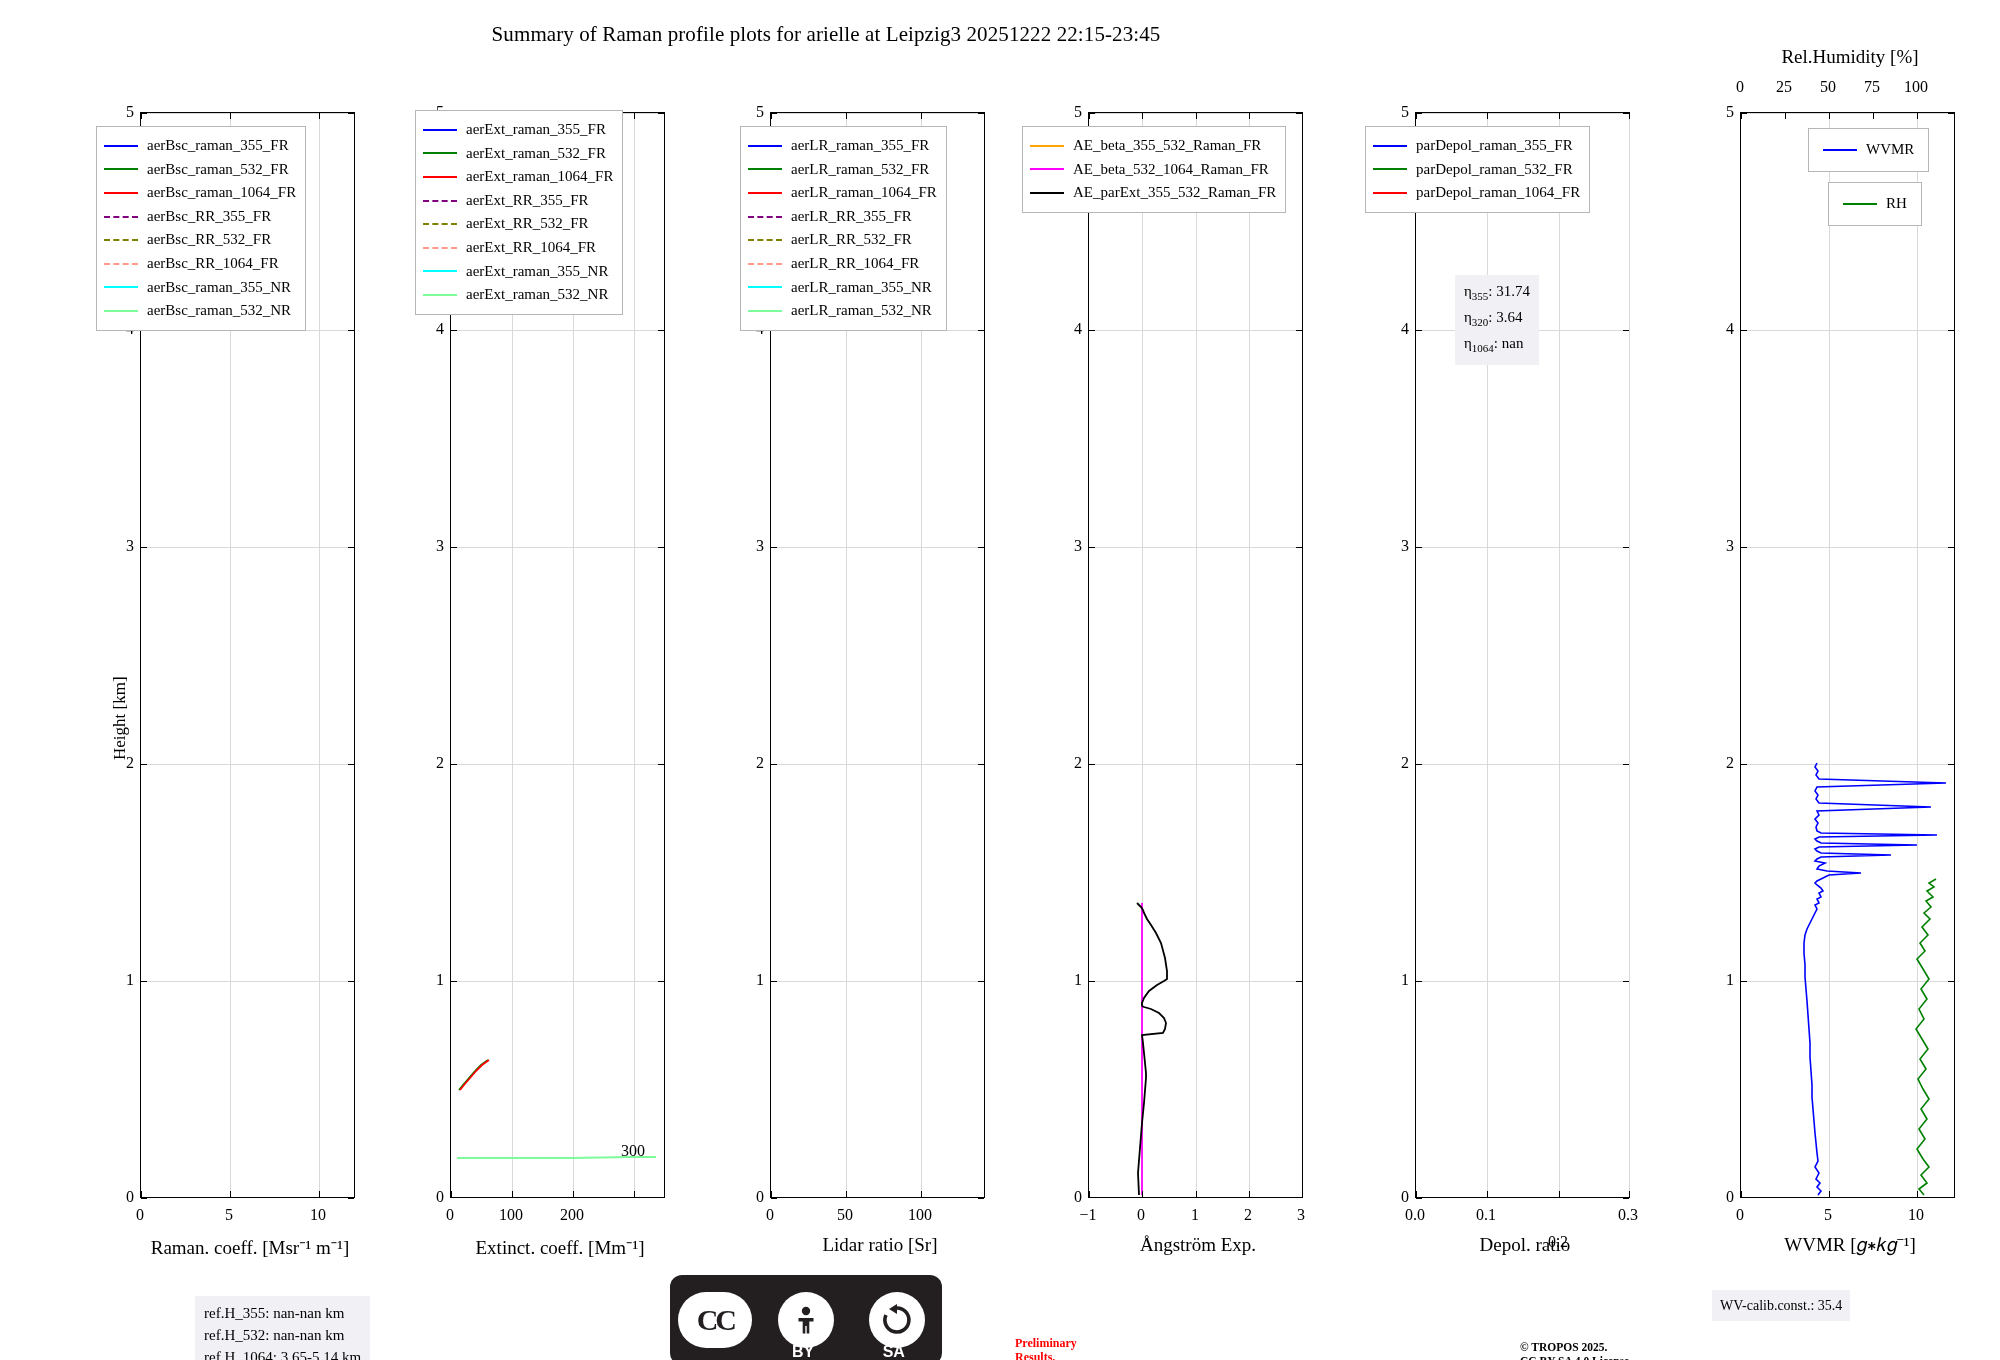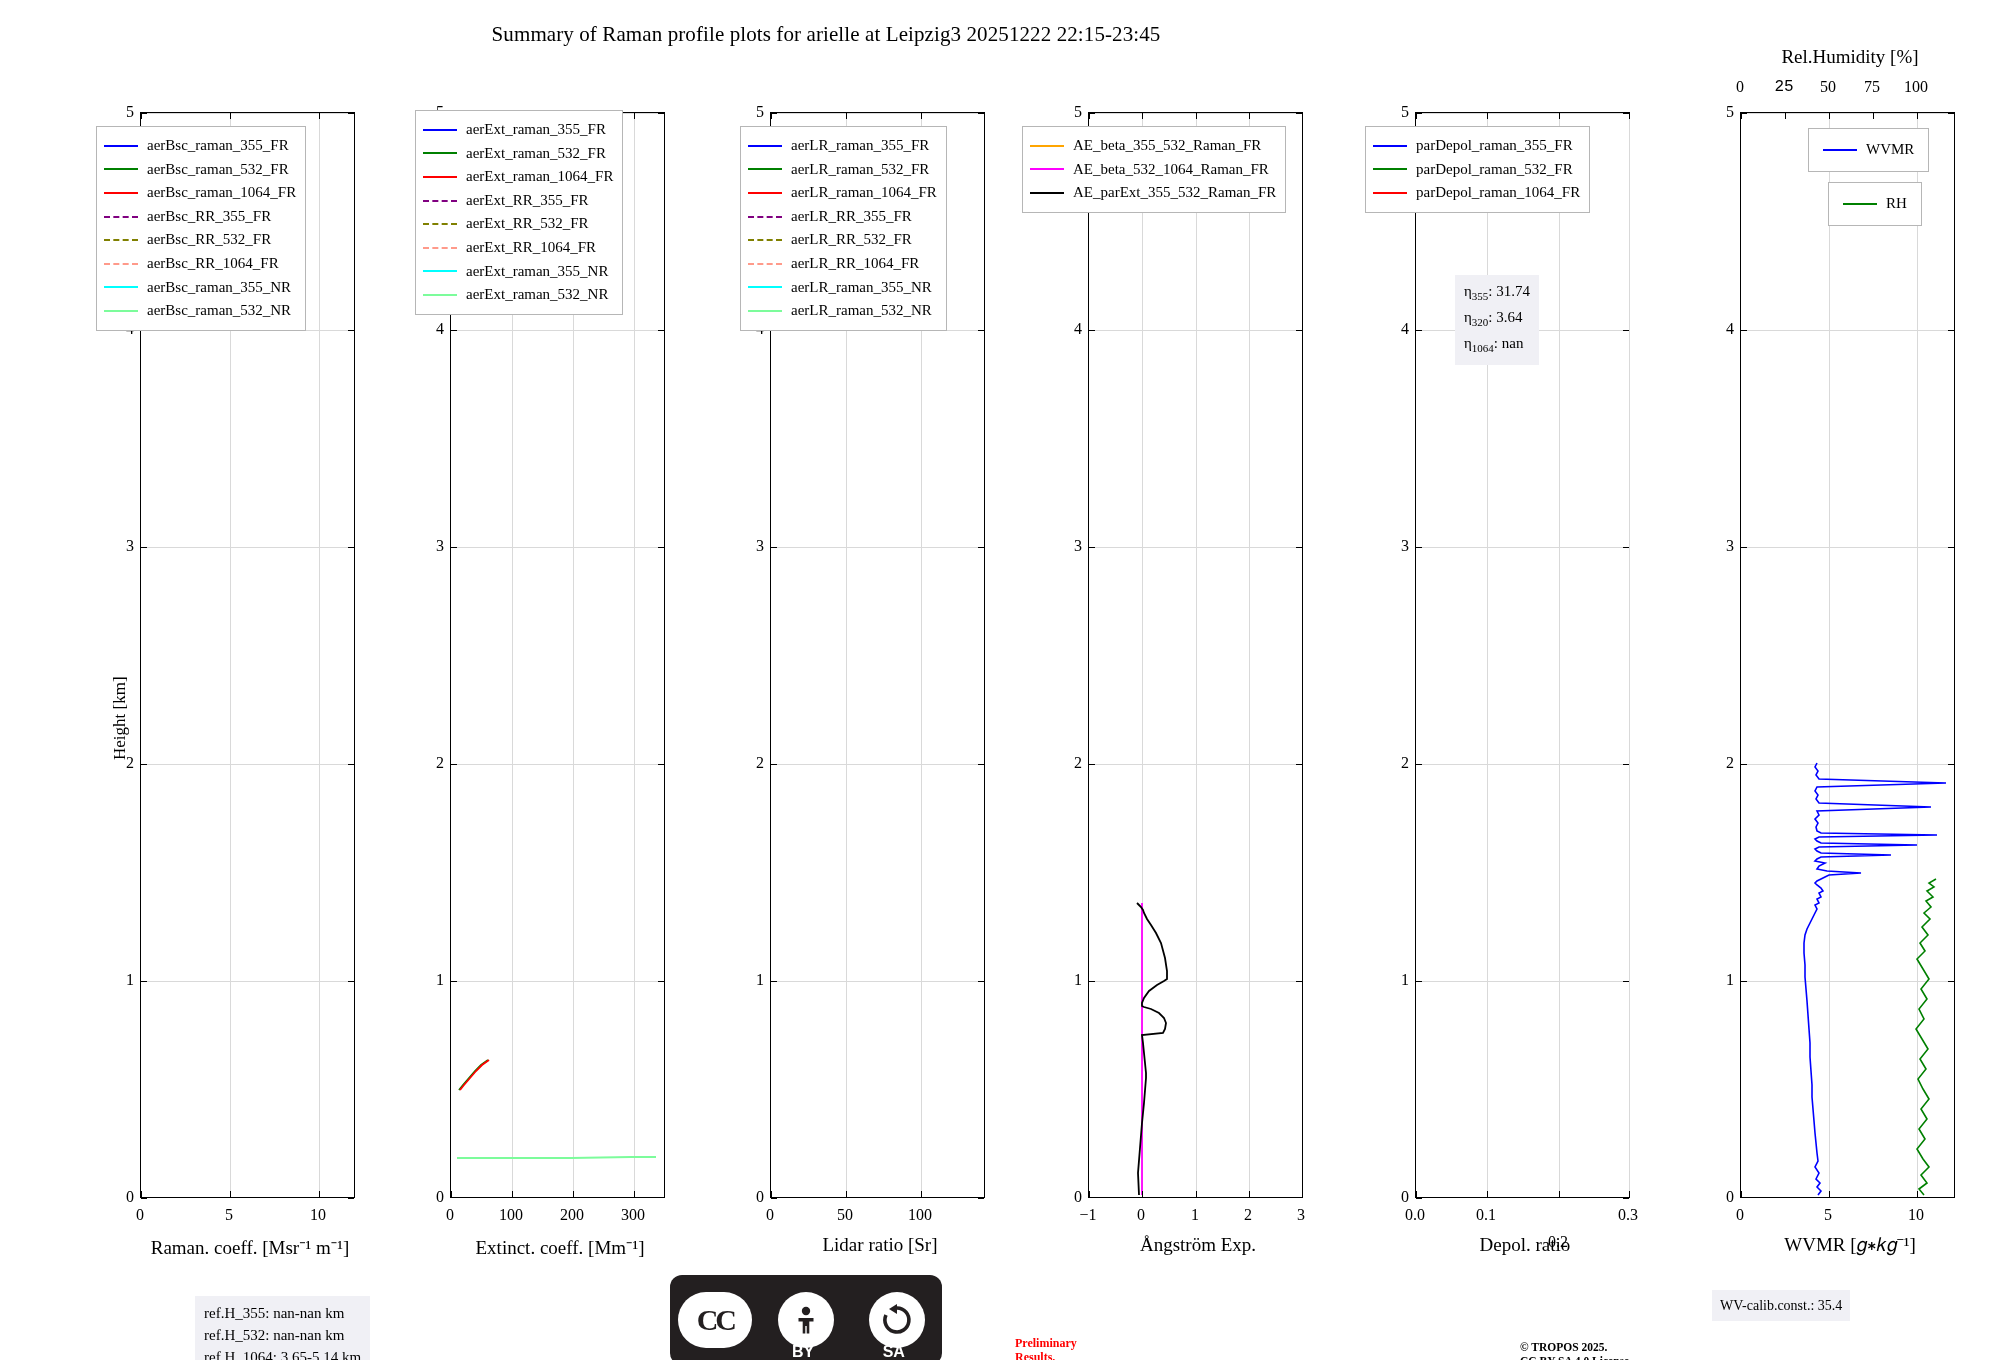--- a/index.html
+++ b/index.html
@@ -181,21 +181,21 @@
       <div class="tick-y right" style="top:434px;"></div>
     <div class="tick-y left" style="top:651px;"></div>
       <div class="tick-y right" style="top:651px;"></div>
     <div class="tick-y left" style="top:868px;"></div>
       <div class="tick-y right" style="top:868px;"></div>
 
   </div>
   <div class="xlab" style="left:0px;top:1094px;">0</div>
   <div class="xlab" style="left:61px;top:1094px;">100</div>
   <div class="xlab" style="left:122px;top:1094px;">200</div>
-  <div class="xlab" style="left:183px;top:1094px;font-family:Liberation Serif, serif;">300</div>
+  <div class="xlab" style="left:183px;top:1030px;font-family:Liberation Serif, serif;">300</div>
   <div class="ylab" style="left:-30px;width:24px;top:1085px;">0</div>
   <div class="ylab" style="left:-30px;width:24px;top:868px;">1</div>
   <div class="ylab" style="left:-30px;width:24px;top:651px;">2</div>
   <div class="ylab" style="left:-30px;width:24px;top:434px;">3</div>
   <div class="ylab" style="left:-30px;width:24px;top:217px;">4</div>
   <div class="ylab" style="left:-30px;width:24px;top:0px;">5</div>
   <div class="axis-title" style="left:-30px;width:280px;top:1122px;">Extinct. coeff. [Mm⁻¹]</div>
 </div>
 
 <div class="legend" style="left:415px;top:110px;">
@@ -476,21 +476,21 @@
     <div class="tick-y left" style="top:651px;"></div>
       <div class="tick-y right" style="top:651px;"></div>
     <div class="tick-y left" style="top:868px;"></div>
       <div class="tick-y right" style="top:868px;"></div>
 
   </div>
   <div class="xlab" style="left:0px;top:1094px;">0</div>
   <div class="xlab" style="left:88px;top:1094px;">5</div>
   <div class="xlab" style="left:176px;top:1094px;">10</div>
   <div class="xlab" style="left:0px;top:-34px;">0</div>
-  <div class="xlab" style="left:44px;top:-34px;font-family:Liberation Mono, monospace;">25</div>
+  <div class="xlab" style="left:44px;top:-34px;">25</div>
   <div class="xlab" style="left:88px;top:-34px;">50</div>
   <div class="xlab" style="left:132px;top:-34px;">75</div>
   <div class="xlab" style="left:176px;top:-34px;">100</div>
   <div class="axis-title" style="left:-30px;width:280px;top:-66px;">Rel.Humidity [%]</div>
   <div class="ylab" style="left:-30px;width:24px;top:1085px;">0</div>
   <div class="ylab" style="left:-30px;width:24px;top:868px;">1</div>
   <div class="ylab" style="left:-30px;width:24px;top:651px;">2</div>
   <div class="ylab" style="left:-30px;width:24px;top:434px;">3</div>
   <div class="ylab" style="left:-30px;width:24px;top:217px;">4</div>
   <div class="ylab" style="left:-30px;width:24px;top:0px;">5</div>

